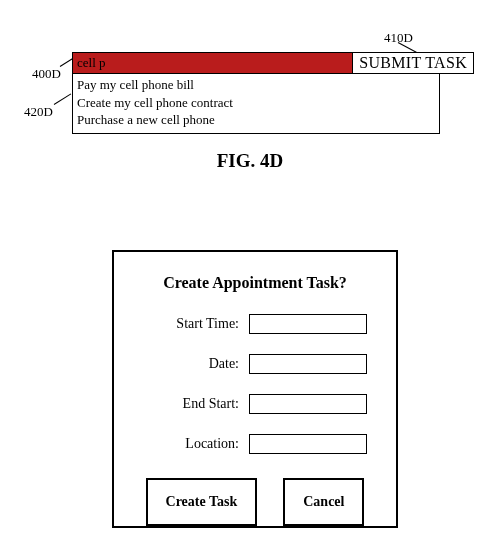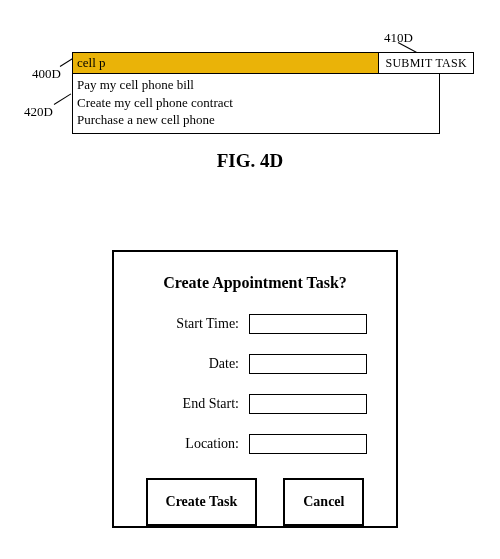--- a/index.html
+++ b/index.html
@@ -14,27 +14,27 @@
 
   
   .search-wrap{position:absolute;left:72px;top:52px;width:402px;}
   .search-row{display:flex;}
   .search-input{
     flex:1 1 auto;
     border:1px solid #000;
     height:20px;
     padding:0 4px;
     font-family:inherit;font-size:13px;
-    background:#eab308;
+    background:#b91c1c;
   }
   .submit-btn{
     border:1px solid #000;border-left:none;
     height:22px;
     padding:0 6px;
-    font-family:inherit;font-size:12px;
+    font-family:inherit;font-size:16px;
     background:#fff;
     letter-spacing:.3px;
     cursor:pointer;
   }
   .suggest{
     border:1px solid #000;border-top:none;
     width:358px;
     padding:2px 4px 4px 4px;
     font-size:13px;line-height:1.35;
   }

